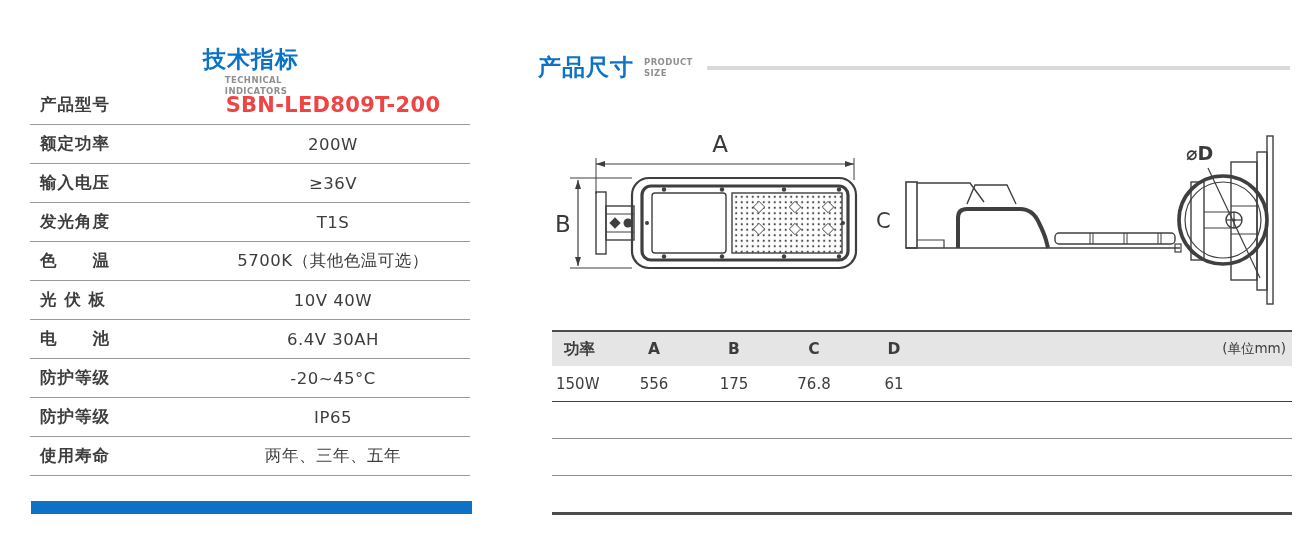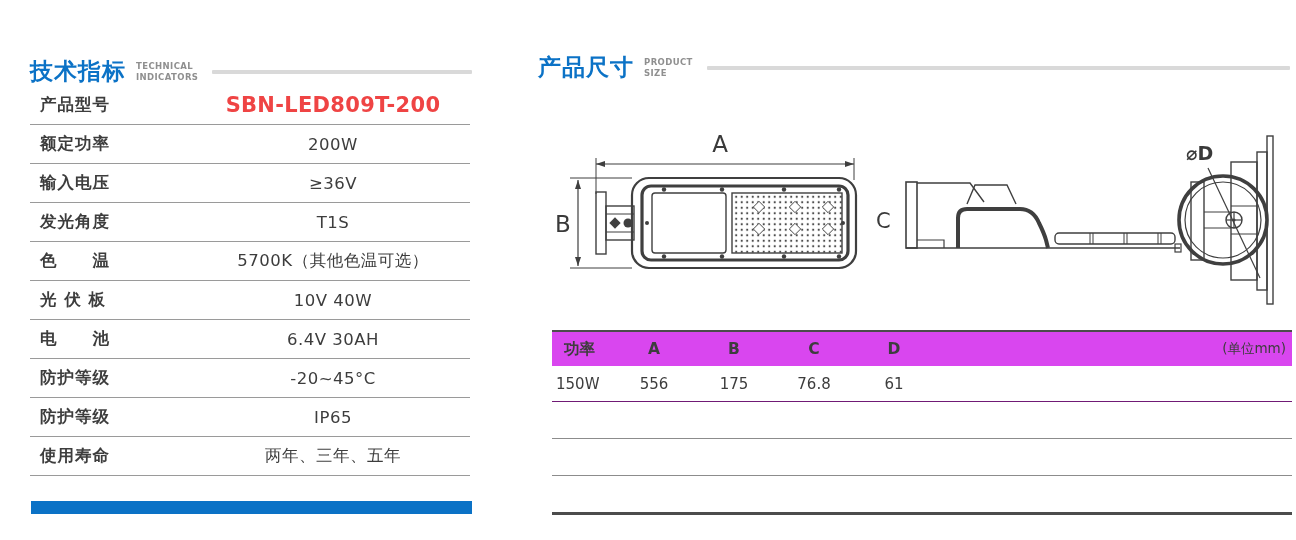--- a/index.html
+++ b/index.html
@@ -23,34 +23,34 @@
   .bottom-bar{position:absolute;left:31px;top:501px;width:441px;height:13px;background:#0b72c6;}
 
   
   .drawing{position:absolute;}
   .drawing svg{display:block;}
   .dwg-label{font-family:"DejaVu Sans","Liberation Sans",sans-serif;fill:#3a3a3a;}
 
   
   .dim-table{position:absolute;left:552px;top:330px;width:740px;border-top:2px solid #4c4c4c;}
   .dim-grid{display:grid;grid-template-columns:62px 80px 80px 80px 80px 1fr;align-items:center;}
-  .dim-head{height:34px;background:#d946ef;}
+  .dim-head{height:34px;background:#e5e5e5;}
   .dim-head .c0{padding-left:12px;font-weight:700;font-size:15.5px;}
   .dim-head .cc{text-align:center;font-weight:700;font-size:15.5px;}
   .dim-head .cu{text-align:right;padding-right:6px;font-size:13.5px;}
   .dim-row{height:35px;border-bottom:1px solid #701a75;font-size:15px;}
   .dim-row .c0{padding-left:4px;}
   .dim-row .cc{text-align:center;}
   .dim-empty{height:36px;border-bottom:1px solid #8c8c8c;}
   .dim-empty.last{border-bottom:3px solid #4c4c4c;}
 </style>
 </head>
 <body>
 
-<div class="sec-header" style="left:30px;top:56px;width:442px;">
+<div class="sec-header" style="left:30px;top:44px;width:442px;flex-direction:column;">
   <div class="sec-title">技术指标</div>
   <div class="sec-sub">
     <div>TECHNICAL</div>
     <div>INDICATORS</div>
   </div>
   <div class="sec-line"></div>
 </div>
 
 <div class="spec-table">
   <div class="spec-row">

